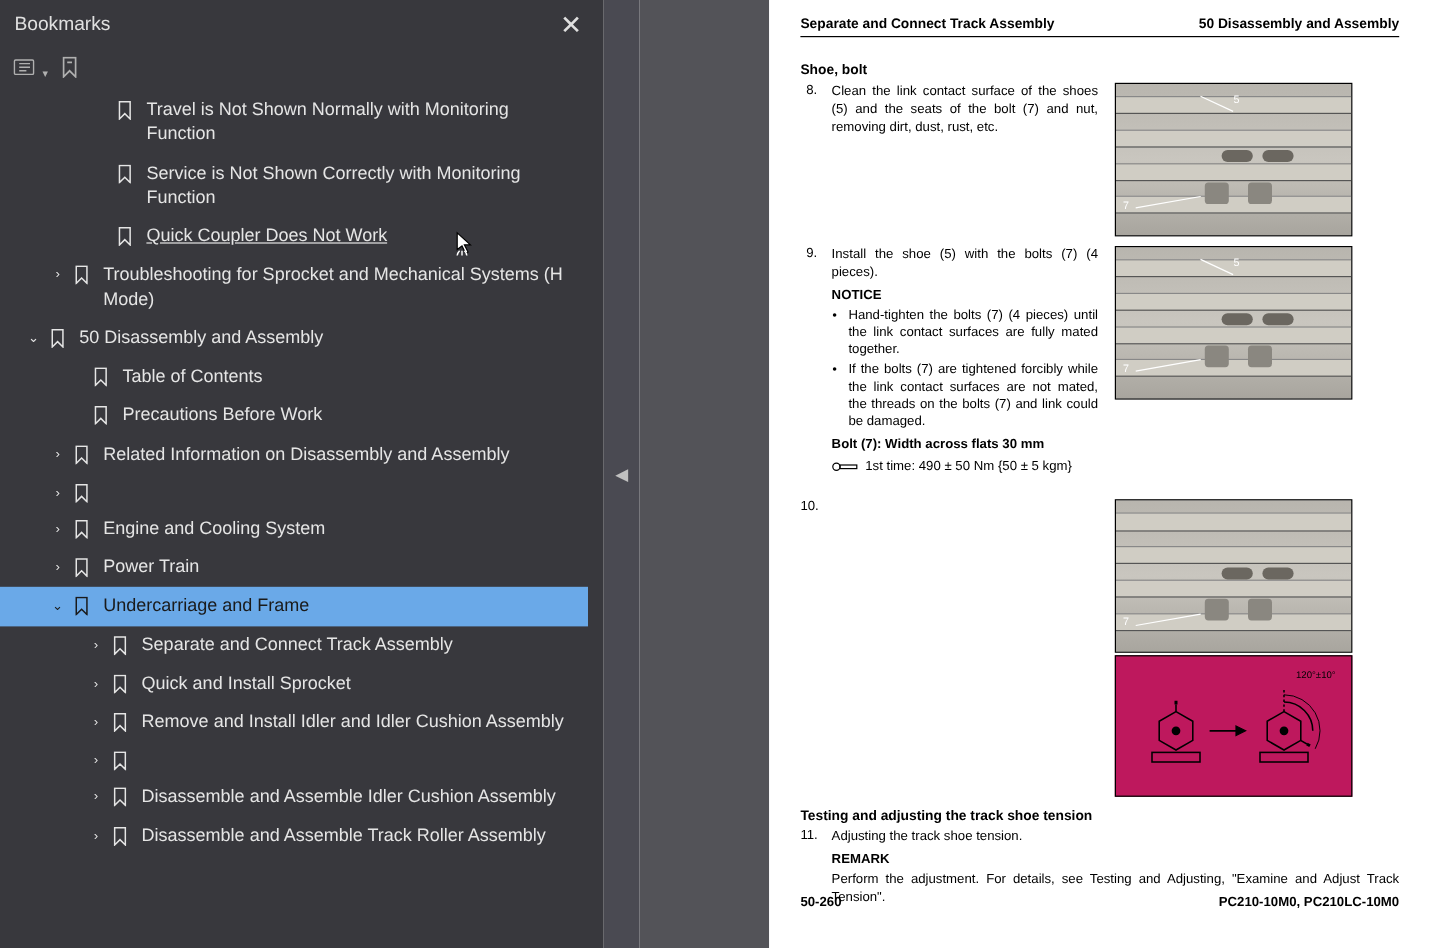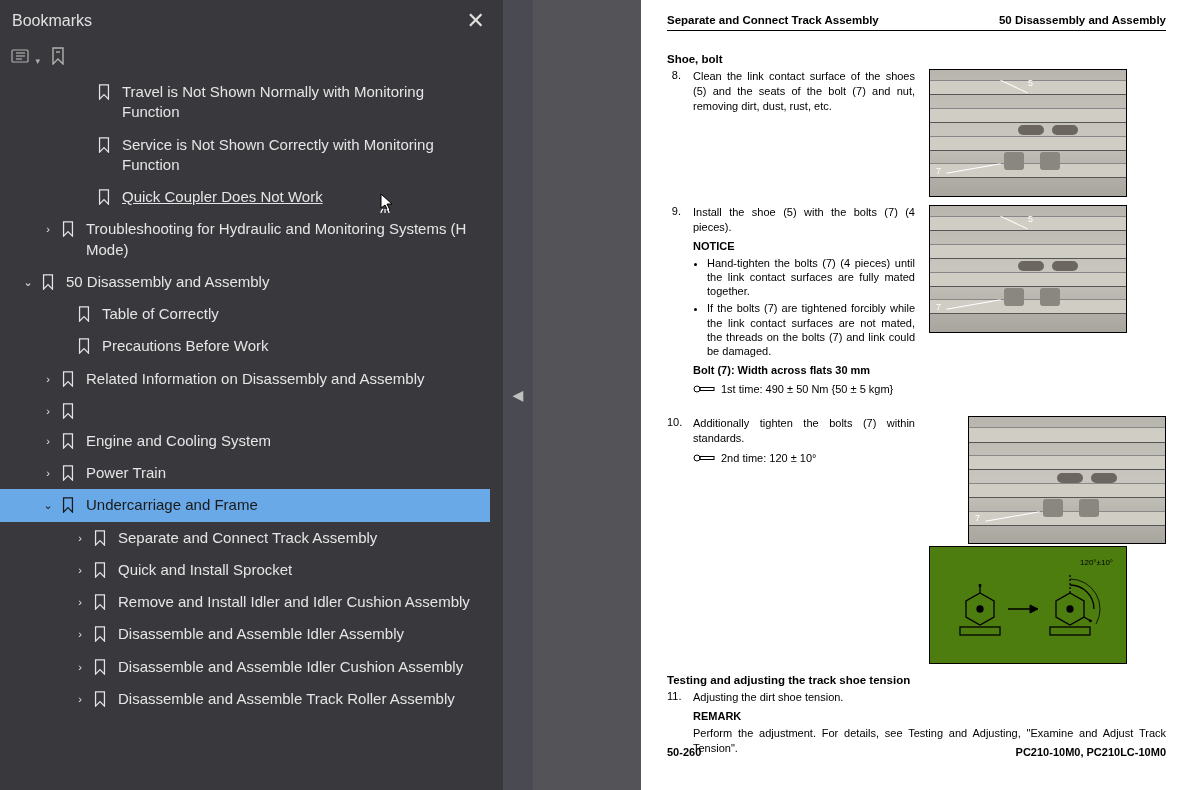--- a/index.html
+++ b/index.html
@@ -166,21 +166,21 @@
   width: 198px;
   border: 1px solid #000;
   background: linear-gradient(180deg,#b8b5ae 0%, #c9c6bf 50%, #a8a59e 100%);
   position: relative;
   overflow: hidden;
 }
 .diagram {
   width: 198px;
   height: 118px;
   border: 1px solid #000;
-  background: #4d7c0f;
+  background: #be185d;
   position: relative;
 }
 .doc-footer {
   position: absolute;
   bottom: 32px;
   left: 26px;
   right: 34px;
   display: flex;
   justify-content: space-between;
   font-weight: bold;
@@ -238,35 +238,35 @@
         <svg class="bm-icon" viewBox="0 0 14 18" stroke="currentColor" fill="none" stroke-width="1.4">
           <path d="M2 1 L12 1 L12 17 L7 12 L2 17 Z"></path>
         </svg>
         <span class="bm-label underlined">Quick Coupler Does Not Work</span>
       </div>
       <div class="tree-item indent-2">
         <span class="chevron">›</span>
         <svg class="bm-icon" viewBox="0 0 14 18" stroke="currentColor" fill="none" stroke-width="1.4">
           <path d="M2 1 L12 1 L12 17 L7 12 L2 17 Z"></path>
         </svg>
-        <span class="bm-label">Troubleshooting for Hydraulic and Monitoring Systems (H Mode)</span>
+        <span class="bm-label">Troubleshooting for Sprocket and Mechanical Systems (H Mode)</span>
       </div>
       <div class="tree-item indent-1">
         <span class="chevron">⌄</span>
         <svg class="bm-icon" viewBox="0 0 14 18" stroke="currentColor" fill="none" stroke-width="1.4">
           <path d="M2 1 L12 1 L12 17 L7 12 L2 17 Z"></path>
         </svg>
         <span class="bm-label">50 Disassembly and Assembly</span>
       </div>
       <div class="tree-item indent-3">
         <span class="chevron hidden"></span>
         <svg class="bm-icon" viewBox="0 0 14 18" stroke="currentColor" fill="none" stroke-width="1.4">
           <path d="M2 1 L12 1 L12 17 L7 12 L2 17 Z"></path>
         </svg>
-        <span class="bm-label">Table of Correctly</span>
+        <span class="bm-label">Table of Contents</span>
       </div>
       <div class="tree-item indent-3">
         <span class="chevron hidden"></span>
         <svg class="bm-icon" viewBox="0 0 14 18" stroke="currentColor" fill="none" stroke-width="1.4">
           <path d="M2 1 L12 1 L12 17 L7 12 L2 17 Z"></path>
         </svg>
         <span class="bm-label">Precautions Before Work</span>
       </div>
       <div class="tree-item indent-2">
         <span class="chevron">›</span>
@@ -321,21 +321,20 @@
         <svg class="bm-icon" viewBox="0 0 14 18" stroke="currentColor" fill="none" stroke-width="1.4">
           <path d="M2 1 L12 1 L12 17 L7 12 L2 17 Z"></path>
         </svg>
         <span class="bm-label">Remove and Install Idler and Idler Cushion Assembly</span>
       </div>
       <div class="tree-item indent-4">
         <span class="chevron">›</span>
         <svg class="bm-icon" viewBox="0 0 14 18" stroke="currentColor" fill="none" stroke-width="1.4">
           <path d="M2 1 L12 1 L12 17 L7 12 L2 17 Z"></path>
         </svg>
-        <span class="bm-label">Disassemble and Assemble Idler Assembly</span>
       </div>
       <div class="tree-item indent-4">
         <span class="chevron">›</span>
         <svg class="bm-icon" viewBox="0 0 14 18" stroke="currentColor" fill="none" stroke-width="1.4">
           <path d="M2 1 L12 1 L12 17 L7 12 L2 17 Z"></path>
         </svg>
         <span class="bm-label">Disassemble and Assemble Idler Cushion Assembly</span>
       </div>
       <div class="tree-item indent-4">
         <span class="chevron">›</span>
@@ -423,36 +422,24 @@
         <div class="shoe-slot" style="top:44%; left:62%;"></div>
       <div class="shoe-lug" style="top:65%; left:38%;"></div>
         <div class="shoe-lug" style="top:65%; left:56%;"></div>
       <span class="shoe-label" style="top:6%; left:50%;">5</span>
         <div class="shoe-line" style="top:13%; left:35%; width:30px; transform:rotate(25deg);"></div>
       <span class="shoe-label" style="top:76%; left:3%;">7</span>
         <div class="shoe-line" style="top:78%; left:8%; width:55px; transform:rotate(-10deg);"></div>
     </div>
   </div>
 
-  <div class="content-block" style="margin-bottom:2px;justify-content:space-between;">
+  <div class="content-block" style="margin-bottom:2px;">
     <div class="content-text">
       <div class="step-row">
         <span class="step-num">10.</span>
-        <div class="step-text">
-          <div>Additionally tighten the bolts (7) within standards.</div>
-          <div class="tool-line">
-            <span class="tool-icon">
-              <svg width="22" height="10" viewBox="0 0 22 10" stroke="#000" fill="none" stroke-width="1">
-                  <circle cx="4" cy="5" r="3"></circle>
-                  <rect x="7" y="3.5" width="14" height="3"></rect>
-                </svg>
-            </span>
-            <span>2nd time: 120 ± 10°</span>
-          </div>
-        </div>
       </div>
     </div>
     <div class="content-img" style="height:128px;">
       <div class="shoe-bar" style="top:8%;"></div>
         <div class="shoe-bar" style="top:30%;"></div>
         <div class="shoe-bar" style="top:52%;"></div>
         <div class="shoe-bar" style="top:74%;"></div>
       <div class="shoe-slot" style="top:44%; left:45%;"></div>
         <div class="shoe-slot" style="top:44%; left:62%;"></div>
       <div class="shoe-lug" style="top:65%; left:38%;"></div>
@@ -492,21 +479,21 @@
         </g>
       </svg>
     </div>
   </div>
 
   <div style="margin-top:10px;">
     <div class="section-title">Testing and adjusting the track shoe tension</div>
     <div class="step-row">
       <span class="step-num">11.</span>
       <div class="step-text">
-        <div>Adjusting the dirt shoe tension.</div>
+        <div>Adjusting the track shoe tension.</div>
         <div class="notice-title" style="font-weight:bold;">REMARK</div>
         <div>Perform the adjustment. For details, see Testing and Adjusting, "Examine and Adjust Track Tension".</div>
       </div>
     </div>
   </div>
 
   <div class="doc-footer">
     <span>50-260</span>
     <span>PC210-10M0, PC210LC-10M0</span>
   </div>

